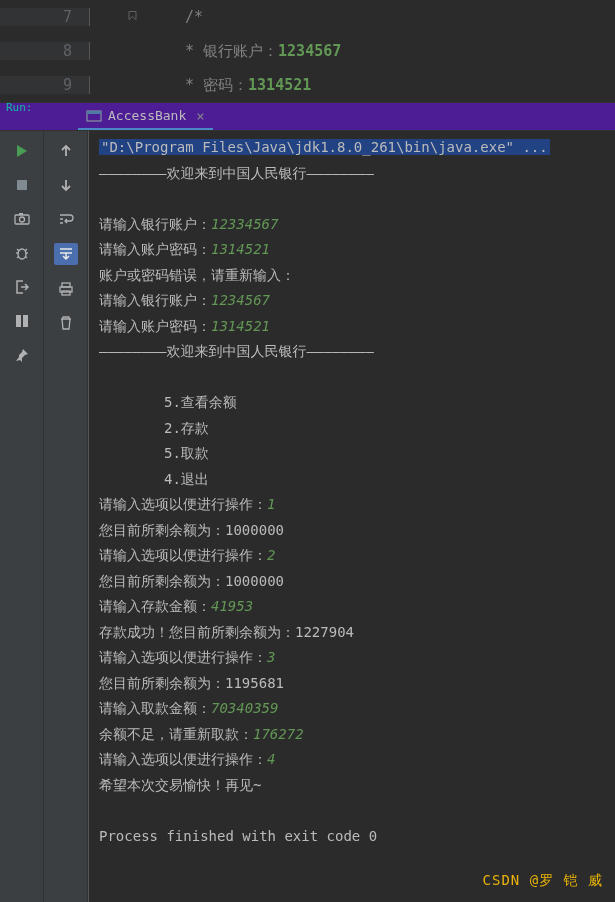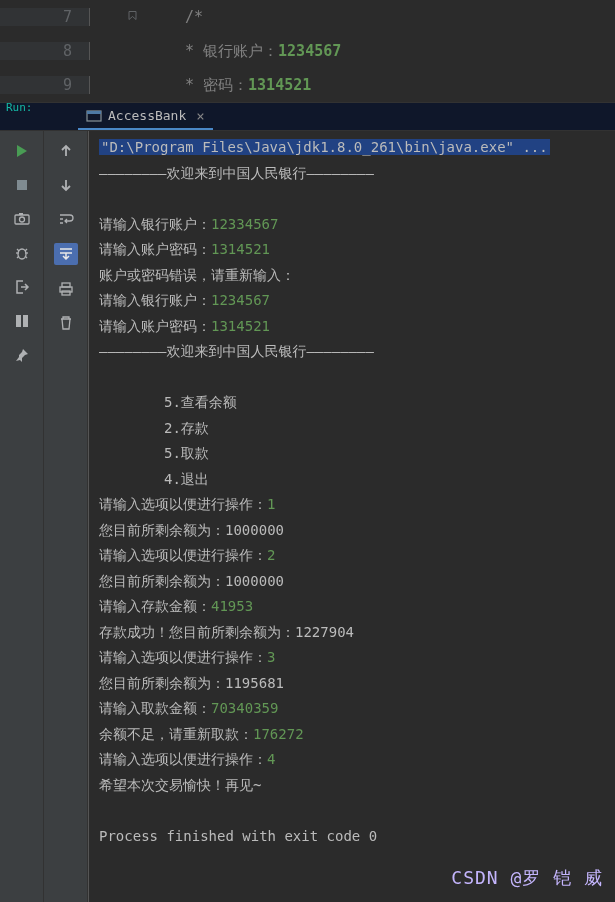--- a/index.html
+++ b/index.html
@@ -65,21 +65,21 @@
     .run-label {
       position: absolute;
       left: 6px;
       top: 101px;
       color: #14b8a6;
       font-size: 11px;
     }
     .tab-bar {
       display: flex;
       align-items: center;
-      background: #0f172a;
+      background: #4c1d95;
       height: 28px;
       padding-left: 78px;
       border-bottom: 1px solid #323232;
     }
     .tab {
       display: flex;
       align-items: center;
       gap: 6px;
       padding: 0 8px;
       height: 100%;
@@ -144,28 +144,29 @@
     }
     .cmd-line {
       background: #214283;
       color: #bbb;
       padding: 0 2px;
       font-family: Consolas, monospace;
       display: inline;
     }
     .user-input {
       color: #629755;
+      font-style: italic;
       margin-top: 9px;
     }
     .watermark {
       position: absolute;
       right: 12px;
       bottom: 12px;
-      color: #c4b5fd;
-      font-size: 18px;
+      color: #eab308;
+      font-size: 14px;
       letter-spacing: 1px;
     }
     .console-row { white-space: pre; }
     .indent { padding-left: 65px; }
   </style>
 </head>
 <body>
 
 <div class="editor-area" id="editor">
     <div class="code-line">

